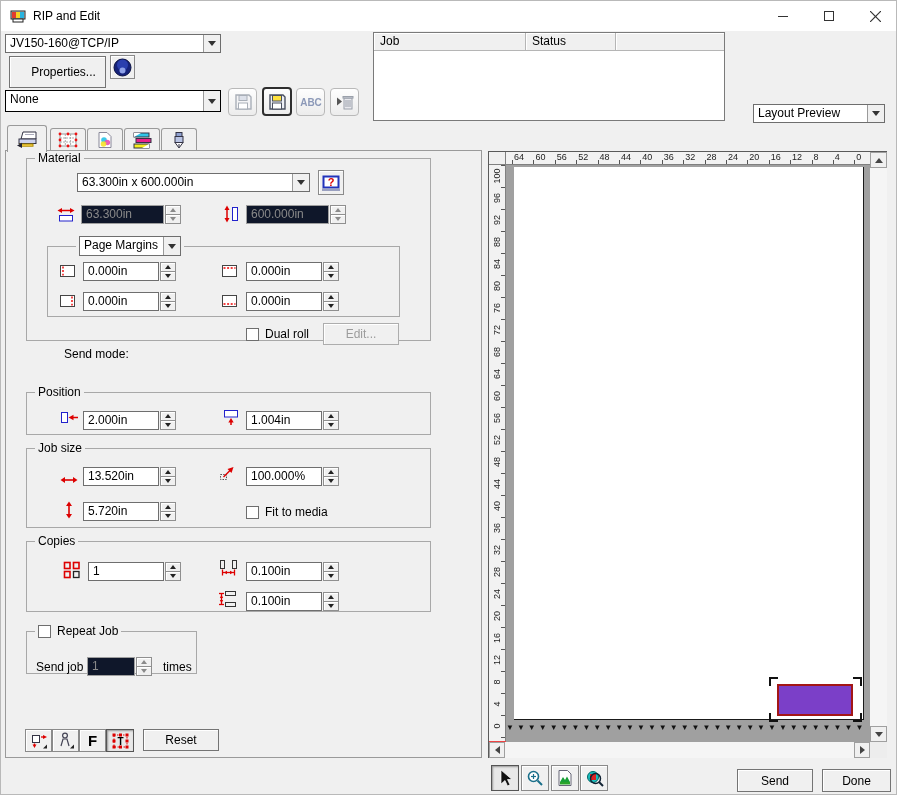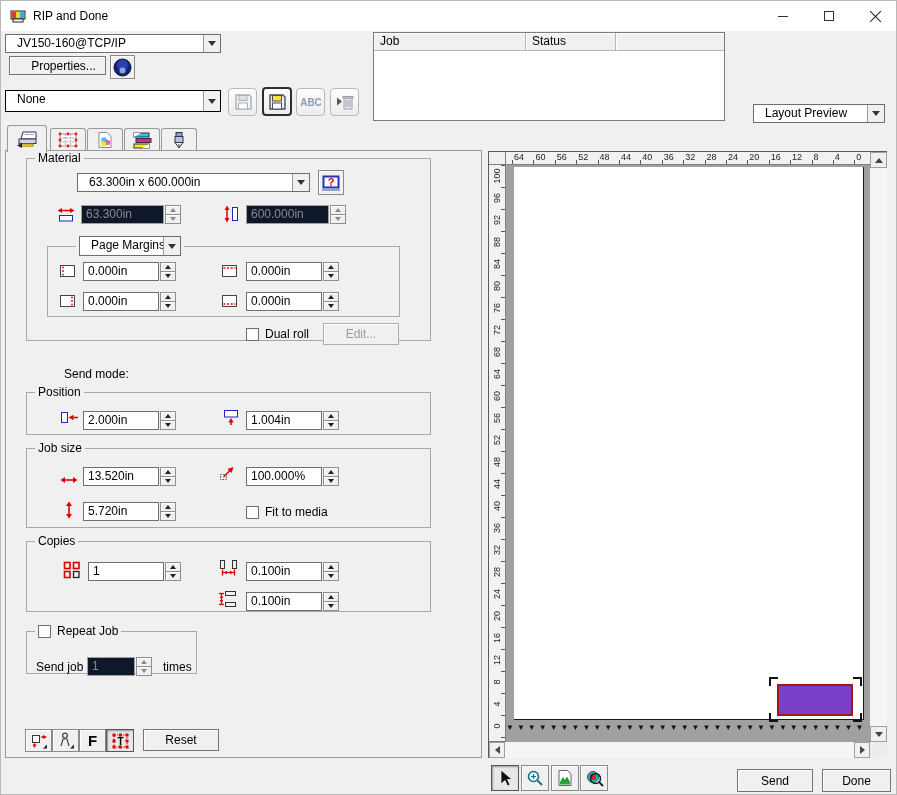--- a/index.html
+++ b/index.html
@@ -11,21 +11,21 @@
   
   .titlebar { position:absolute; left:0; top:0; width:100%; height:30px; background:#fff; }
   .title-ico { position:absolute; left:9px; top:7px; }
   .title-text { position:absolute; left:32px; top:8px; font-size:12px; }
   .wbtn { position:absolute; top:0; width:46px; height:30px; display:flex; align-items:center; justify-content:center; }
   .min-glyph { width:10px; height:1px; background:#333; }
   .max-glyph { width:10px; height:10px; border:1px solid #333; }
 
   
   .combo { display:flex; border:1px solid #6e6e6e; background:#fff; }
-  .combo-val { flex:1; font-size:12px; padding:1px 11px; overflow:hidden; white-space:nowrap; }
+  .combo-val { flex:1; font-size:12px; padding:1px 4px; overflow:hidden; white-space:nowrap; }
   .combo-arrow { width:17px; background:#f0f0f0; border-left:1px solid #9a9a9a; display:flex; align-items:center; justify-content:center; }
   .tdn { width:0; height:0; border-left:4px solid transparent; border-right:4px solid transparent; border-top:5px solid #333; }
   .spin { display:flex; }
   .spin-val { flex:1; border:1px solid #6e6e6e; background:#fff; font-size:12px; padding:1px 4px; white-space:nowrap; overflow:hidden; }
   .sbtns { width:16px; display:flex; flex-direction:column; margin-left:1px; }
   .sb { flex:1; border:1px solid #8f8f8f; background:#f0f0f0; display:flex; align-items:center; justify-content:center; box-shadow:inset 1px 1px 0 #fff; }
   .sb + .sb { border-top:none; }
   .stu { width:0; height:0; border-left:3px solid transparent; border-right:3px solid transparent; border-bottom:4px solid #222; }
   .std { width:0; height:0; border-left:3px solid transparent; border-right:3px solid transparent; border-top:4px solid #222; }
   .dis .spin-val { background:#0f172a; color:#8a8a8a; border-color:#9f9f9f; }
@@ -92,42 +92,42 @@
   <div class="titlebar">
     <span class="title-ico">
       <svg width="16" height="16" viewBox="0 0 16 16">
         <rect x="1" y="3" width="14" height="8" fill="#cfcfcf" stroke="#222"></rect>
         <rect x="2" y="4" width="4" height="6" fill="#e23a2e"></rect>
         <rect x="6" y="4" width="4" height="6" fill="#f5d322"></rect>
         <rect x="10" y="4" width="4" height="6" fill="#28b4e0"></rect>
         <rect x="3" y="11" width="10" height="3" fill="#fff" stroke="#222"></rect>
       </svg>
     </span>
-    <span class="title-text">RIP and Done</span>
+    <span class="title-text">RIP and Edit</span>
     <div class="wbtn" style="left:759px;">
         <span class="min-glyph"></span>
       </div>
     <div class="wbtn" style="left:805px;">
         <span class="max-glyph"></span>
       </div>
     <div class="wbtn" style="left:851px;">
       <svg width="11" height="11">
           <line x1="0" y1="0" x2="11" y2="11" stroke="#333" stroke-width="1.2"></line>
           <line x1="11" y1="0" x2="0" y2="11" stroke="#333" stroke-width="1.2"></line>
         </svg>
     </div>
   </div>
 
   <div class="combo abs" style="left:4px;top:33px;width:216px;height:19px;">
     <div class="combo-val">JV150-160@TCP/IP</div>
     <div class="combo-arrow">
         <i class="tdn"></i>
       </div>
   </div>
-  <div class="btn abs" style="left:8px;top:55px;width:97px;height:19px;padding-left:12px;">
+  <div class="btn abs" style="left:8px;top:55px;width:97px;height:32px;padding-left:12px;">
     <span>Properties...</span>
   </div>
   <div class="sqbtn abs" style="left:109px;top:54px;width:25px;height:24px;">
     <svg width="19" height="19">
       <circle cx="9.5" cy="9.5" r="8.5" fill="#15227a" stroke="#0a1040"></circle>
       <circle cx="9.5" cy="7" r="5.5" fill="#2a3fae"></circle>
       <circle cx="9.5" cy="12.5" r="3" fill="#8fa2e8"></circle>
     </svg>
   </div>
 
@@ -372,21 +372,21 @@
 
       <label class="chk abs" style="left:219px;top:162px;">
         <span class="chkbox"></span>
         <span>Dual roll</span>
       </label>
       <div class="btn disb abs" style="left:296px;top:158px;width:76px;height:22px;">
         <span>Edit...</span>
       </div>
     </fieldset>
 
-    <span class="txt abs" style="left:58px;top:216px;">Send mode:</span>
+    <span class="txt abs" style="left:58px;top:196px;">Send mode:</span>
 
     <fieldset class="grp" style="left:20px;top:234px;width:405px;height:50px;">
       <legend>Position</legend>
       <span class="abs" style="left:32px;top:11px;">
         <svg width="21" height="15">
           <rect x="2.5" y="2.5" width="6" height="10" fill="#fff" stroke="#22c"></rect>
           <line x1="19" y1="7.5" x2="12" y2="7.5" stroke="#d00" stroke-width="1.5"></line>
           <polygon points="9.5,7.5 14.5,4.8 14.5,10.2" fill="#d00"></polygon>
         </svg>
       </span>

